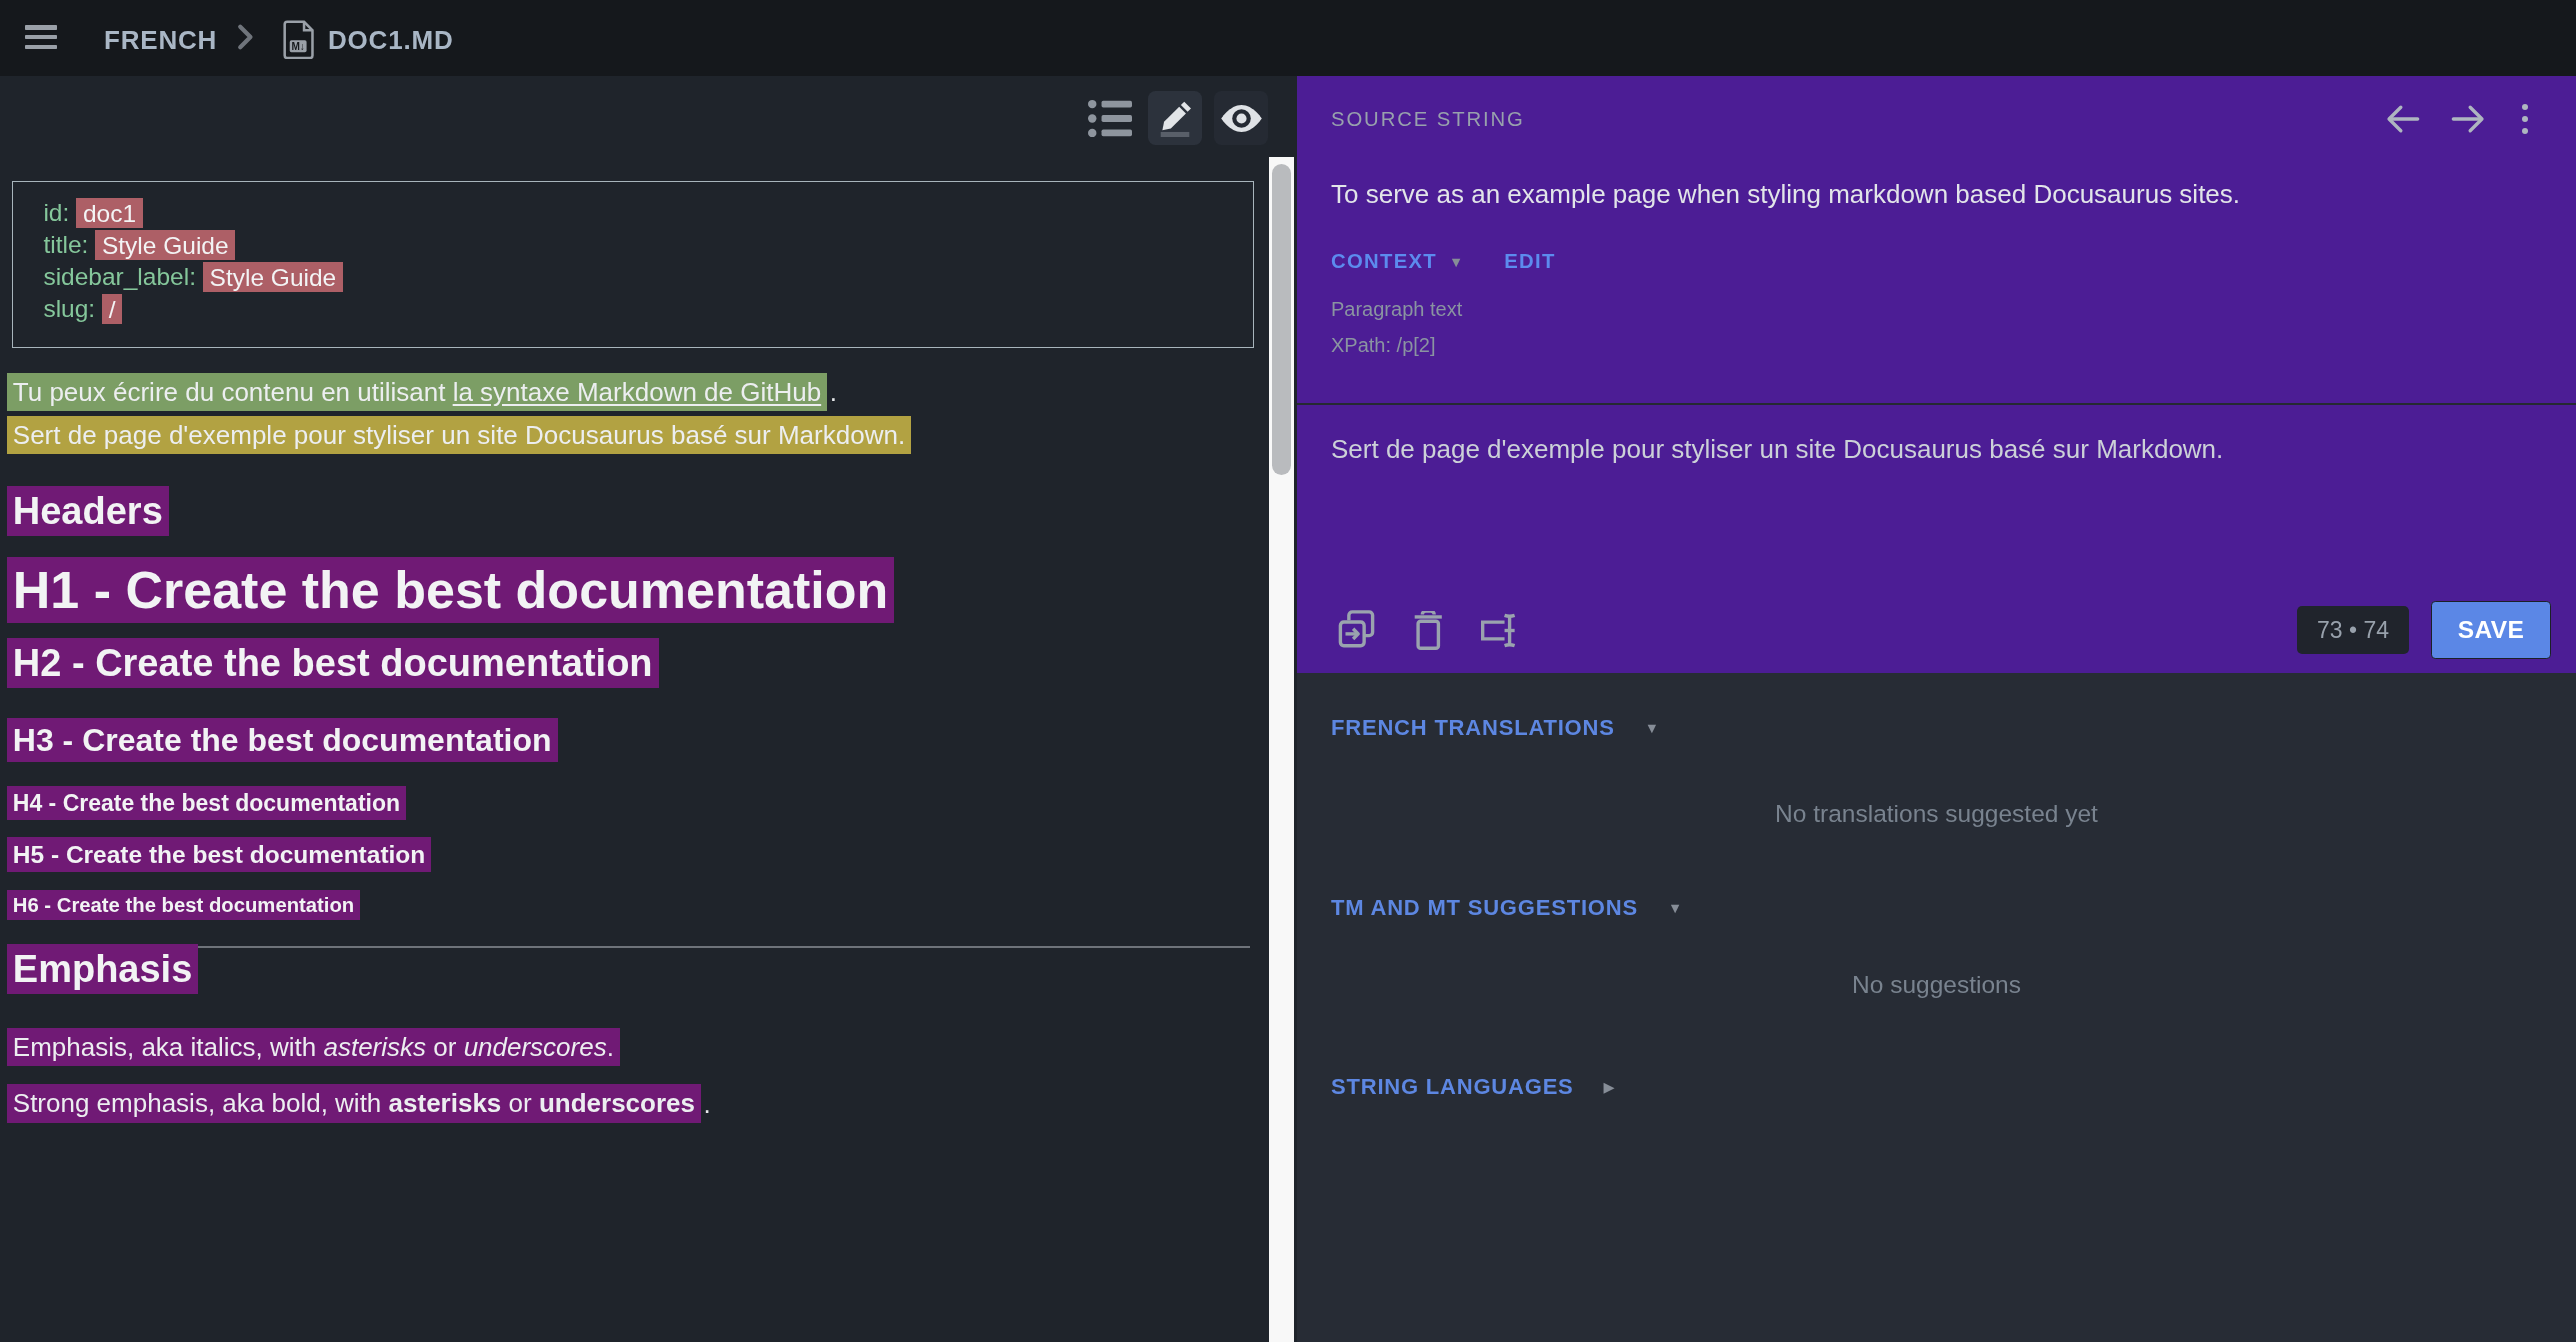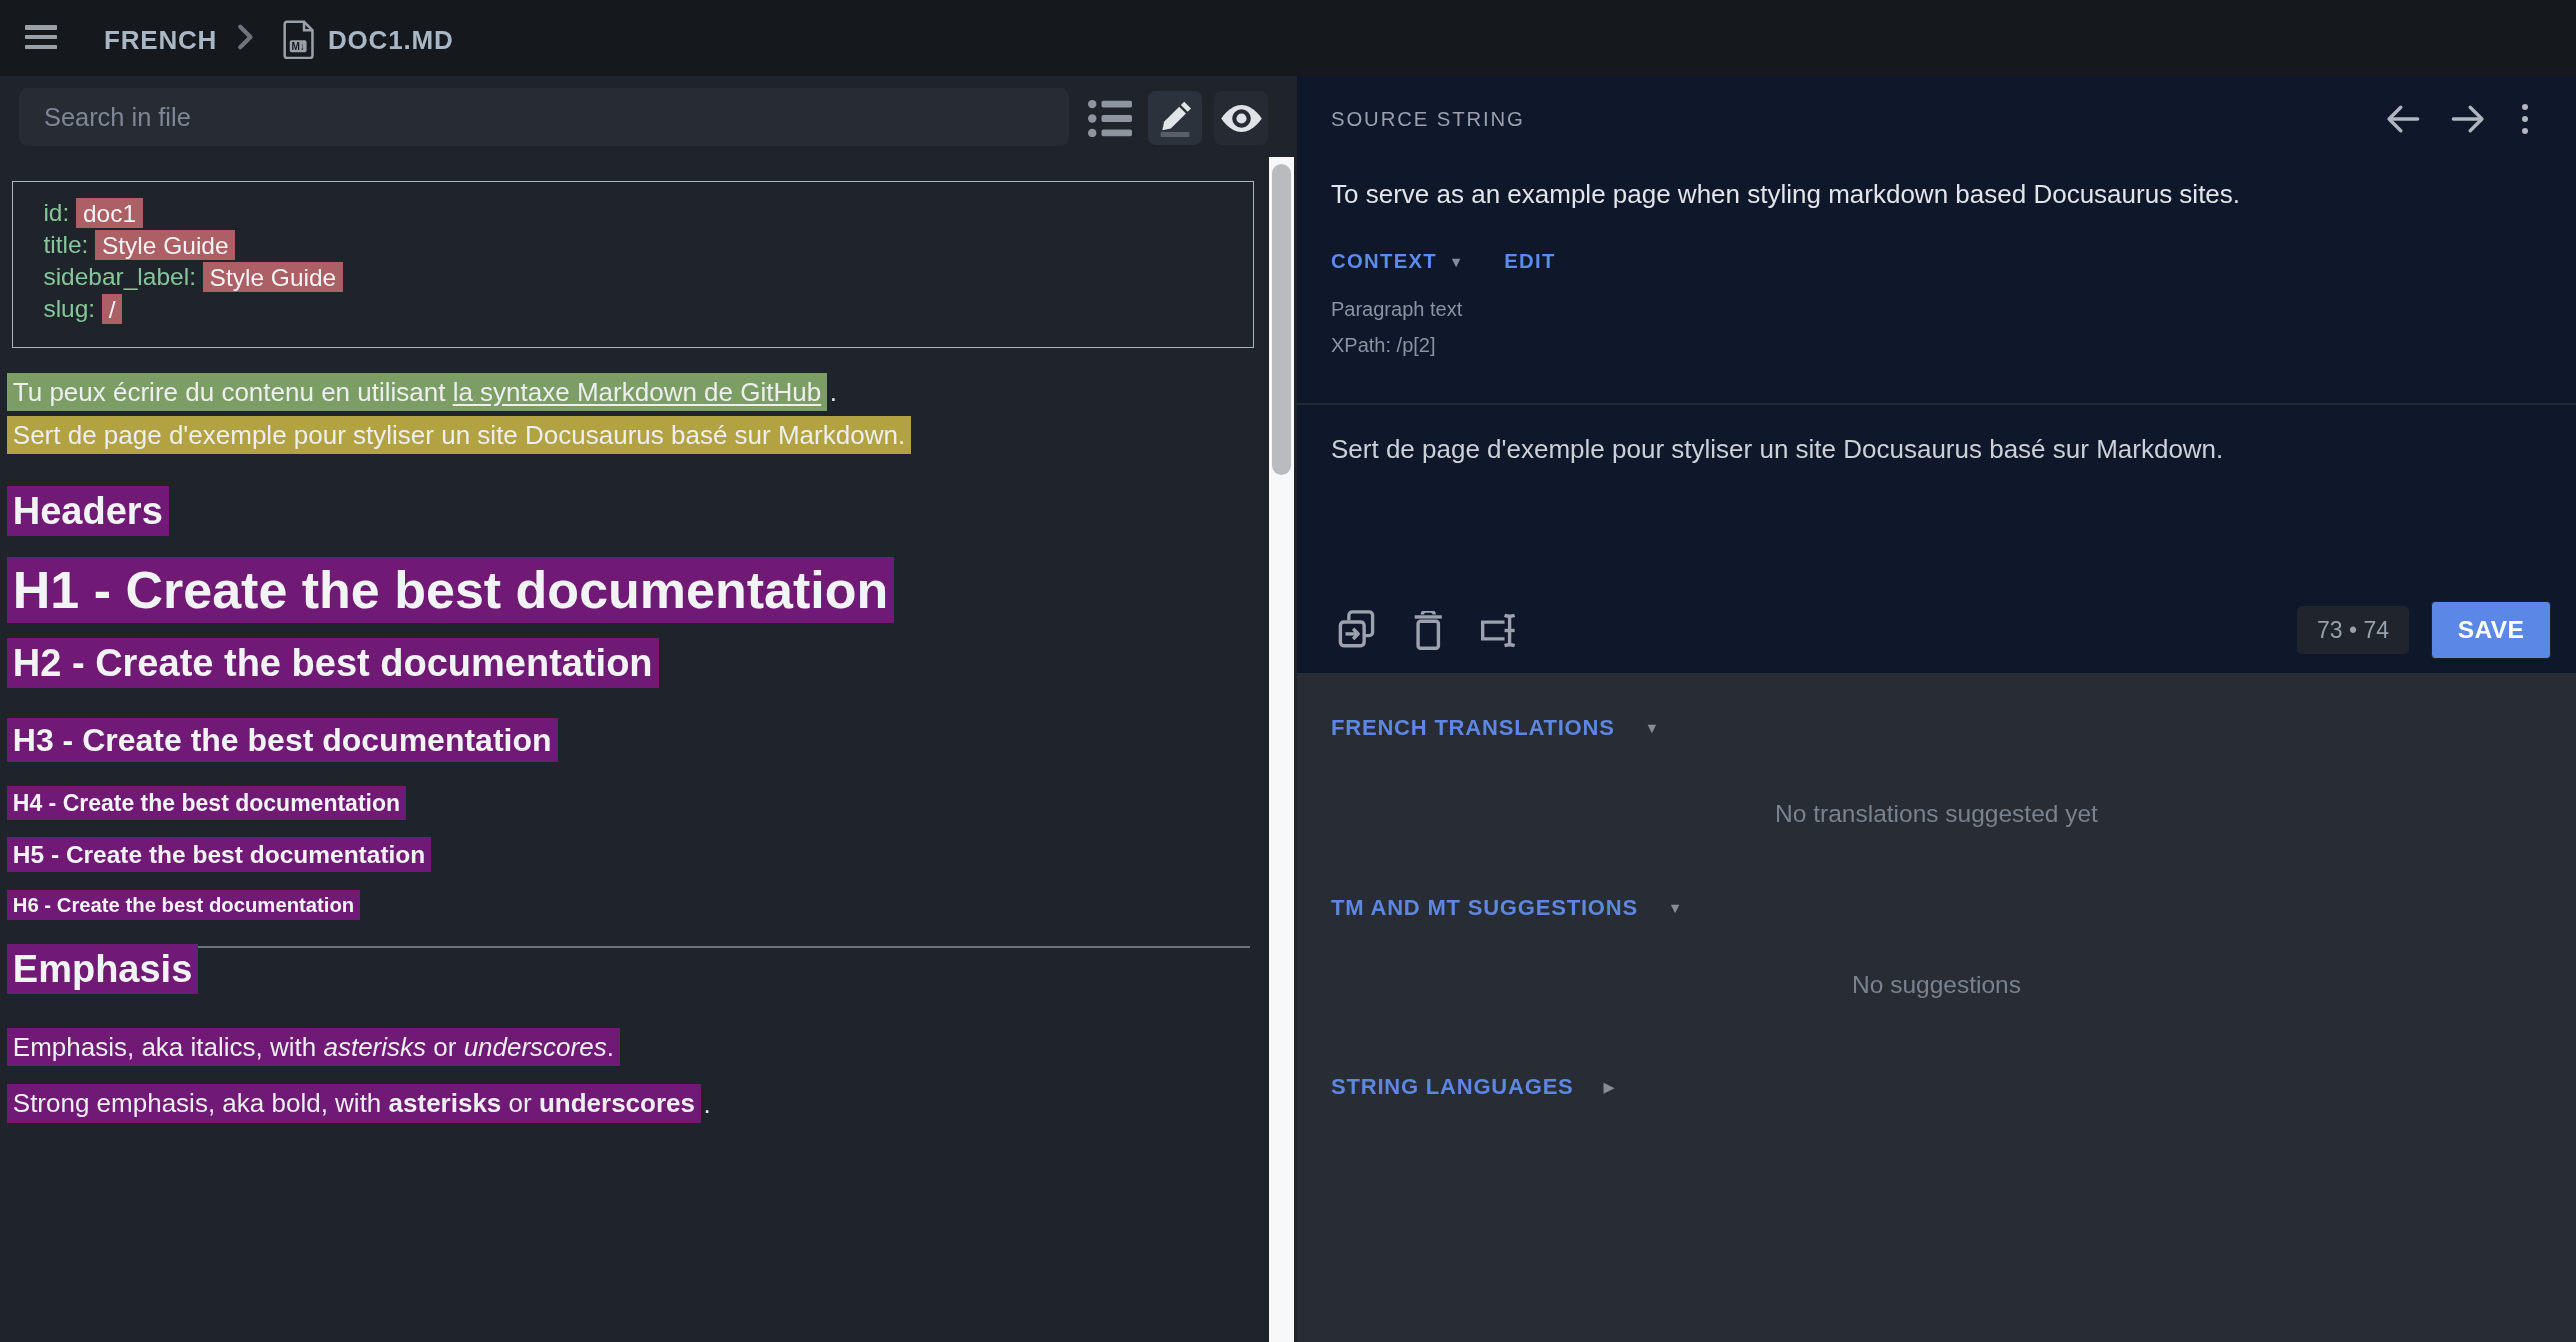--- a/index.html
+++ b/index.html
@@ -71,21 +71,21 @@
   #document-content > :nth-child(13){margin-top:25.4px}
   #document-content > :nth-child(14){margin-top:22px}
 
   
   .scroll-track { position:absolute; left:1269px; top:157px; width:25.4px; bottom:0; background:#f8f8f8; }
   .scroll-thumb { position:absolute; left:3.4px; top:6.8px; width:18.6px; height:311px;
     background:#b9bbbe; border-radius:10.2px; }
 
   
   .right-panel { position:absolute; top:76px; left:1297px; right:0; bottom:0; background:#272c35; }
-  .source-card { position:absolute; top:0; left:0; right:0; height:597px; background:#0f172a; }
+  .source-card { position:absolute; top:0; left:0; right:0; height:597px; background:#4c1d95; }
 
   .panel-header { position:absolute; top:22px; left:34px; right:37px; height:42px;
     display:flex; align-items:center; }
   .panel-title { font-size:20.3px; letter-spacing:1.9px; color:#98a1ad; font-weight:normal; }
   .hdr-spacer { flex:1; }
   .nav-arrow { width:39px; height:39px; margin-left:27px; cursor:pointer;
     display:flex; align-items:center; justify-content:center; }
   .kebab { width:29px; height:39px; margin-left:22px; cursor:pointer;
     display:flex; flex-direction:column; align-items:center; justify-content:center; gap:6px; }
   .kebab i { width:6px; height:6px; border-radius:50%; background:#aeb6c0; }
@@ -147,21 +147,20 @@
       <path d="M5 2 h20 l10 10 v30 a3 3 0 0 1 -3 3 h-27 a3 3 0 0 1 -3 -3 v-37 a3 3 0 0 1 3 -3 z" fill="none" stroke="#9aa0a8" stroke-width="3"></path>
       <path d="M25 2 v10 h10" fill="none" stroke="#9aa0a8" stroke-width="3"></path>
       <rect x="8" y="24" width="20" height="14" rx="2" fill="#9aa0a8"></rect>
       <text x="18" y="35" font-size="12" font-weight="bold" fill="#15181c" text-anchor="middle">M↓</text>
     </svg>
   </div>
   <div class="crumb crumb-file">DOC1.MD</div>
 </div>
 
 <div class="left-pane">
-  <input class="search-input" type="text" placeholder="Search in file" style="">
 
   <div class="icon-btn list-btn">
     <svg width="44" height="39" viewBox="0 0 52 46">
       <circle cx="5" cy="6" r="5" fill="#8e959e"></circle>
         <rect x="16" y="2" width="36" height="8" rx="2" fill="#8e959e"></rect>
       <circle cx="5" cy="23" r="5" fill="#8e959e"></circle>
         <rect x="16" y="19" width="36" height="8" rx="2" fill="#8e959e"></rect>
       <circle cx="5" cy="40" r="5" fill="#8e959e"></circle>
         <rect x="16" y="36" width="36" height="8" rx="2" fill="#8e959e"></rect>
     </svg>

